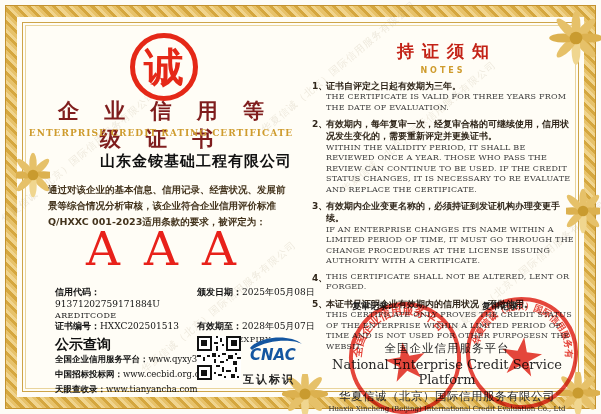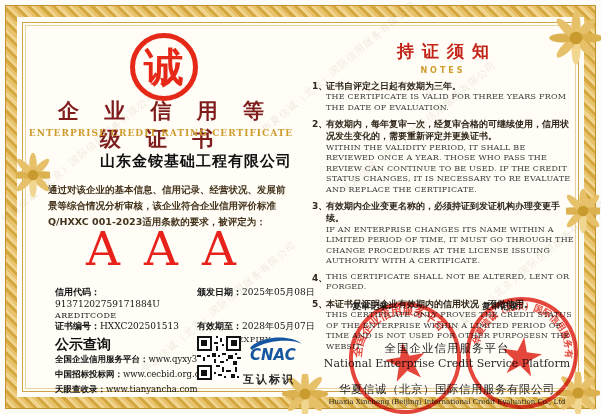--- a/index.html
+++ b/index.html
@@ -49,21 +49,21 @@
   .notes-sub{position:absolute;left:312px;top:66px;width:262px;text-align:center;color:#cf9c2e;
              font-size:8px;font-weight:bold;letter-spacing:3px;}
   .notes{position:absolute;left:312px;top:80px;width:262px;}
   .note{display:flex;margin-bottom:5px;}
   .note .num{flex:none;width:14px;font-size:9px;font-weight:bold;color:#30261a;}
   .note .cn{font-size:9px;font-weight:bold;color:#30261a;line-height:1.35;}
   .note .en{font-size:8px;color:#3d3d3d;line-height:1.32;font-family:"DejaVu Serif","Liberation Serif",serif;letter-spacing:.2px;}
   .review{position:absolute;font-size:9px;font-weight:bold;color:#222;}
   .issuer{position:absolute;left:318px;top:341px;width:258px;text-align:center;color:#2a2a2a;}
   .issuer .cn1{font-size:11.5px;letter-spacing:1px;}
-  .issuer .en1{font-size:11px;font-family:"DejaVu Serif","Liberation Serif",serif;margin:1px 0 12px;}
+  .issuer .en1{font-size:13px;font-family:"DejaVu Serif","Liberation Serif",serif;margin:1px 0 2px;}
   .issuer .cn2{font-size:11.5px;letter-spacing:.5px;}
   .issuer .en2{font-size:7px;font-family:"DejaVu Serif","Liberation Serif",serif;margin-top:1px;}
   .stamp{position:absolute;width:120px;height:120px;opacity:.85;mix-blend-mode:multiply;pointer-events:none;}
 </style>
 </head>
 <body>
 
 <div class="stage">
 
   <div class="band"></div>

